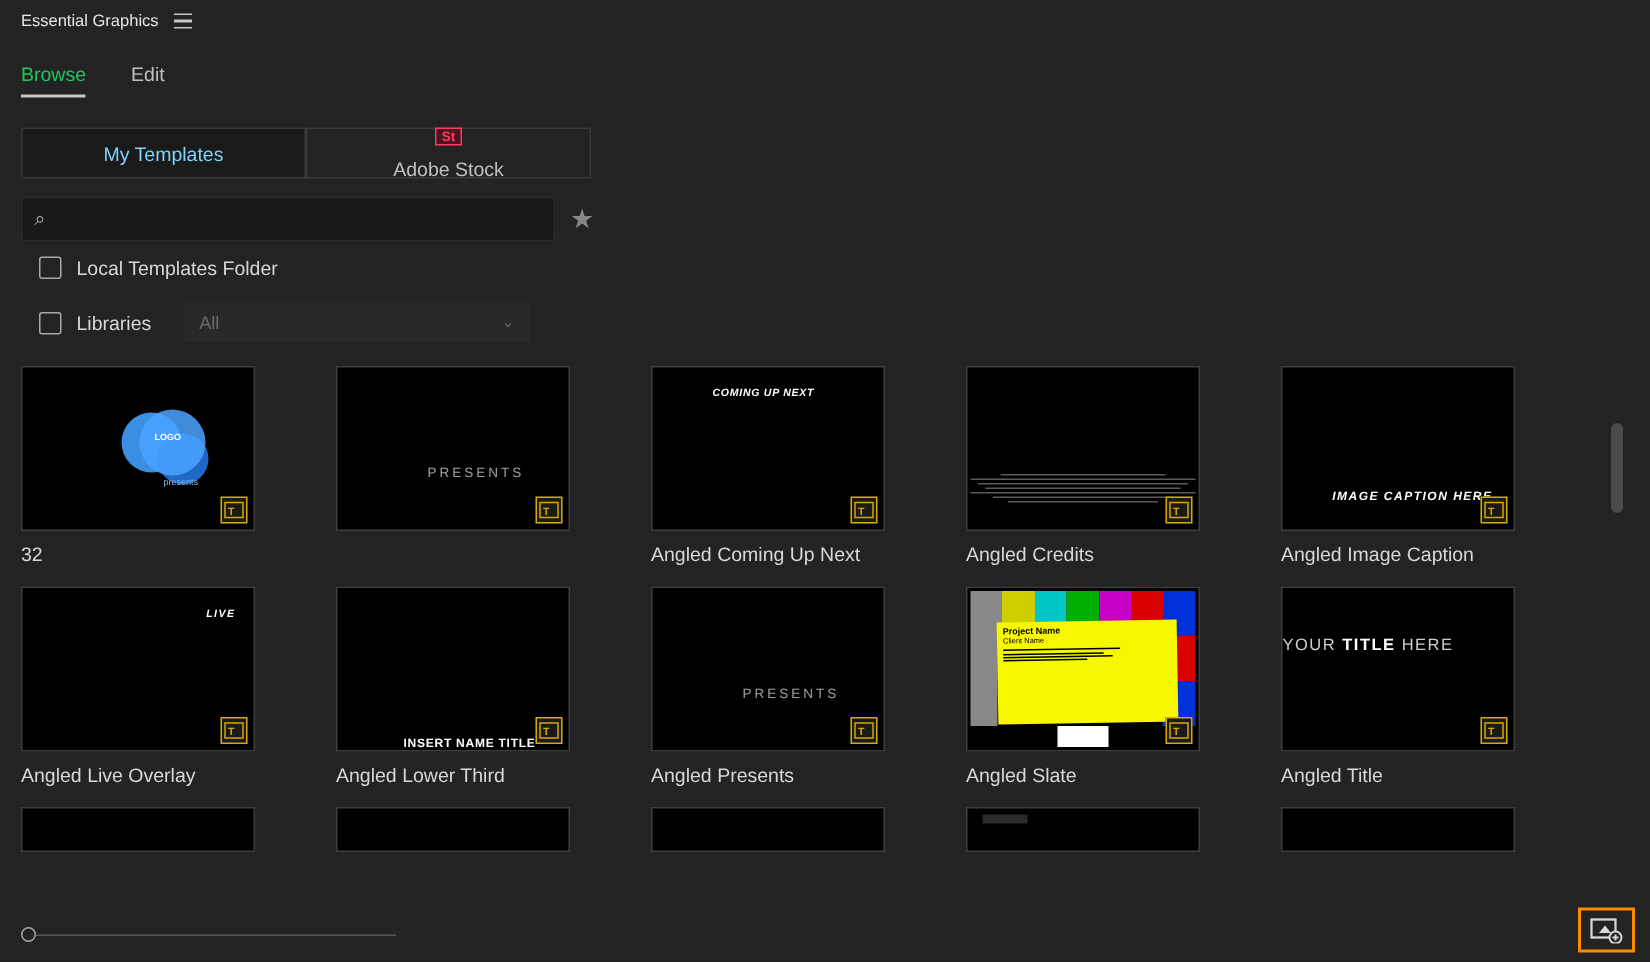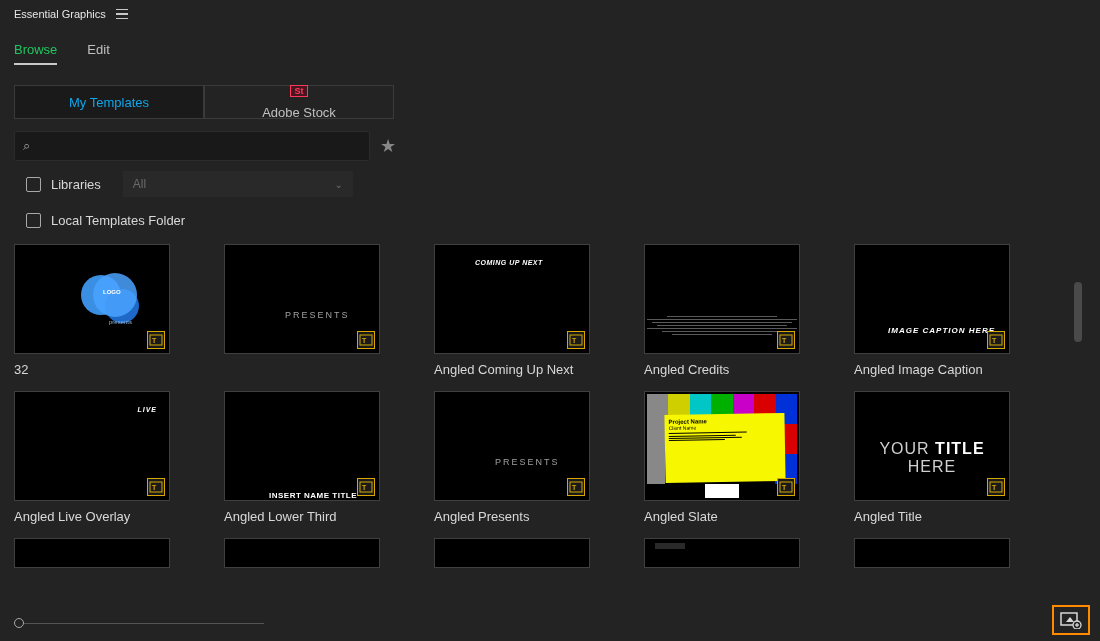--- a/index.html
+++ b/index.html
@@ -72,21 +72,21 @@
       display: flex;
       align-items: center;
       justify-content: center;
       gap: 8px;
       font-size: 13px;
       cursor: pointer;
       background: #1c1c1c;
       border: 1px solid #3a3a3a;
     }
     .source-tab.active {
-      color: #0ea5e9;
+      color: #7dd3fc;
       background: #1a1a1a;
     }
     .source-tab:not(.active) {
       color: #c0c0c0;
       background: #232323;
       flex-direction: column;
     }
     .stock-badge {
       width: 18px;
       height: 18px;
@@ -339,29 +339,29 @@
   <div class="search-row">
     <div class="search-box">
       <span class="search-glyph">⌕</span>
     </div>
     <div class="star">★</div>
   </div>
 
   <div class="filters">
     <div class="filter-row">
       <div class="chk"></div>
+      <span>Local Templates Folder</span>
+    </div>
+    <div class="filter-row">
+      <div class="chk"></div>
       <span>Libraries</span>
       <div class="lib-select">
         <span>All</span>
         <span class="chev">⌄</span>
       </div>
-    </div>
-    <div class="filter-row">
-      <div class="chk"></div>
-      <span>Local Templates Folder</span>
     </div>
   </div>
 
   <div class="grid-area">
     <div class="grid">
 
       <div class="card">
         <div class="thumb t32">
           <div class="blob" style="width:40px;height:40px;top:30px;left:66px;background:#3a8fe3;"></div>
           <div class="blob" style="width:34px;height:34px;top:44px;left:90px;background:#1e68c7;"></div>
@@ -508,21 +508,21 @@
                 <rect x="2" y="3" width="12" height="10" fill="none" stroke="#d6a800" stroke-width="1"></rect>
                 <text x="4" y="11" font-size="7" fill="#d6a800" font-weight="bold">T</text>
               </svg>
             </div>
         </div>
         <div class="card-label">Angled Slate</div>
       </div>
 
       <div class="card">
         <div class="thumb">
-          <div style="position:absolute;top:48px;width:100%;text-align:center;color:#cfcfcf;font-size:16px;letter-spacing:1px">
+          <div style="position:absolute;top:32px;width:100%;text-align:left;color:#cfcfcf;font-size:11px;letter-spacing:1px">
             <span>YOUR </span><b style="color:#fff">TITLE</b><span> HERE</span>
           </div>
           <div class="mg-badge">
               <svg width="16" height="16" viewBox="0 0 16 16">
                 <rect x="2" y="3" width="12" height="10" fill="none" stroke="#d6a800" stroke-width="1"></rect>
                 <text x="4" y="11" font-size="7" fill="#d6a800" font-weight="bold">T</text>
               </svg>
             </div>
         </div>
         <div class="card-label">Angled Title</div>

